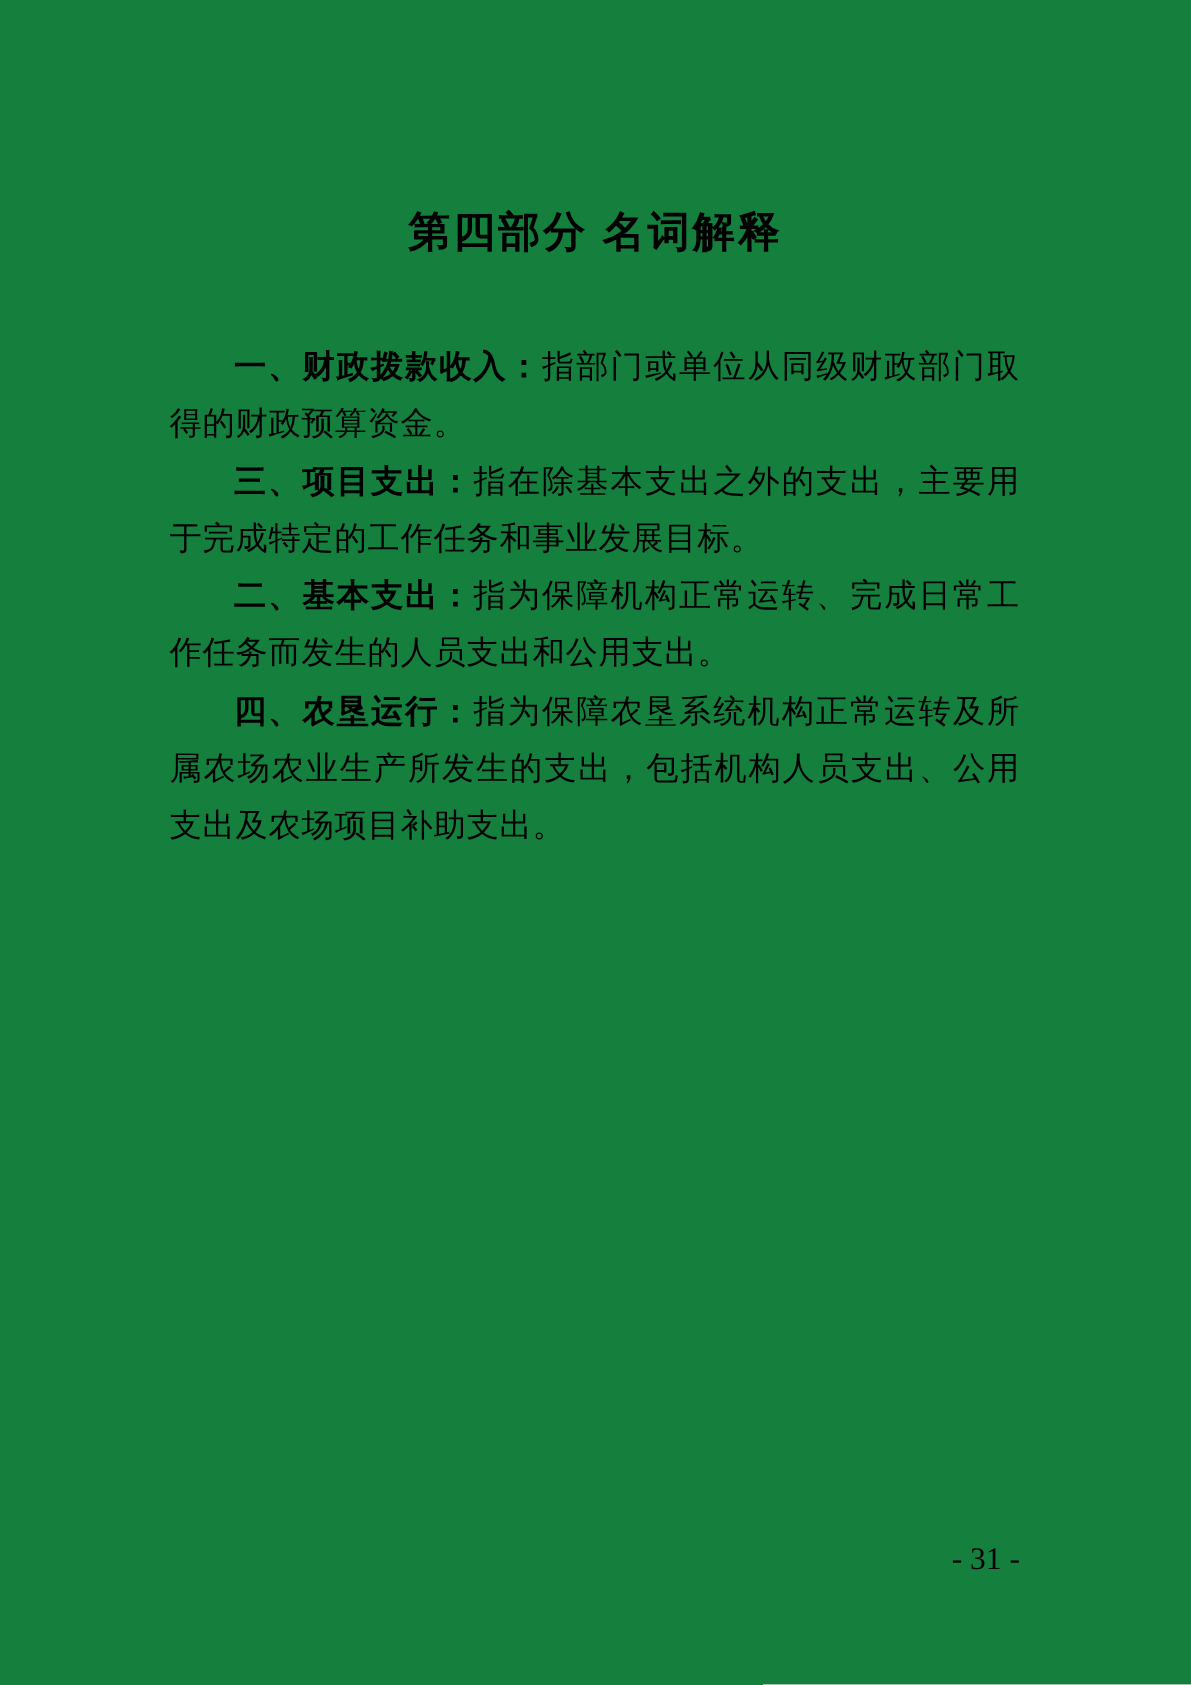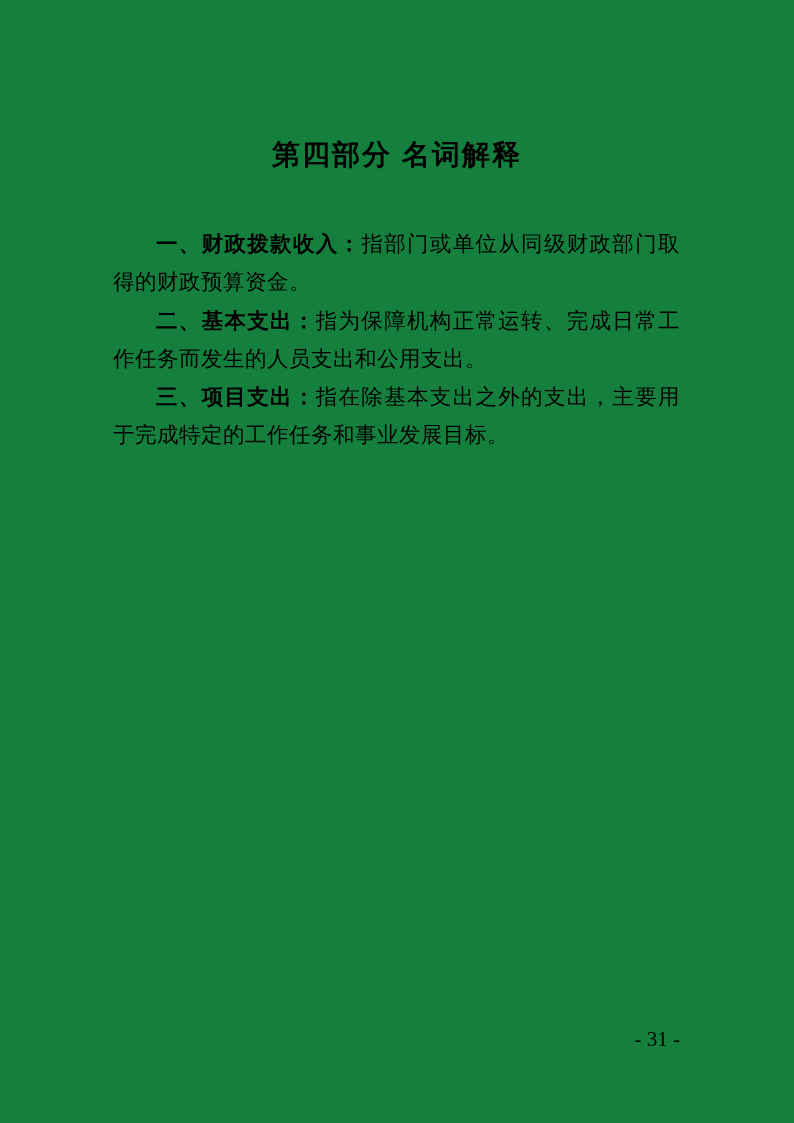--- a/index.html
+++ b/index.html
@@ -63,22 +63,23 @@
 <body>
 
 <div class="page">
 
   <h1 class="doc-title">第四部分 名词解释</h1>
 
   <div class="content">
 
     <p class="para"><span class="term-lead">一、财政拨款收入：</span><span>指部门或单位从同级财政部门取得的财政预算资金。</span></p>
 
+    <p class="para"><span class="term-lead">三、项目支出：</span><span>指在除基本支出之外的支出，主要用于完成特定的工作任务和事业发展目标。</span></p>
+
     <p class="para"><span class="term-lead">二、基本支出：</span><span>指为保障机构正常运转、完成日常工作任务而发生的人员支出和公用支出。</span></p>
 
-    <p class="para"><span class="term-lead">三、项目支出：</span><span>指在除基本支出之外的支出，主要用于完成特定的工作任务和事业发展目标。</span></p>
-
+    <p class="para"><span class="term-lead">四、农垦运行：</span><span>指为保障农垦系统机构正常运转及所属农场农业生产所发生的支出，包括机构人员支出、公用支出及农场项目补助支出。</span></p>
 
   </div>
 
   <div class="page-footer">- 31 -</div>
 
 </div>
 
 </body></html>

